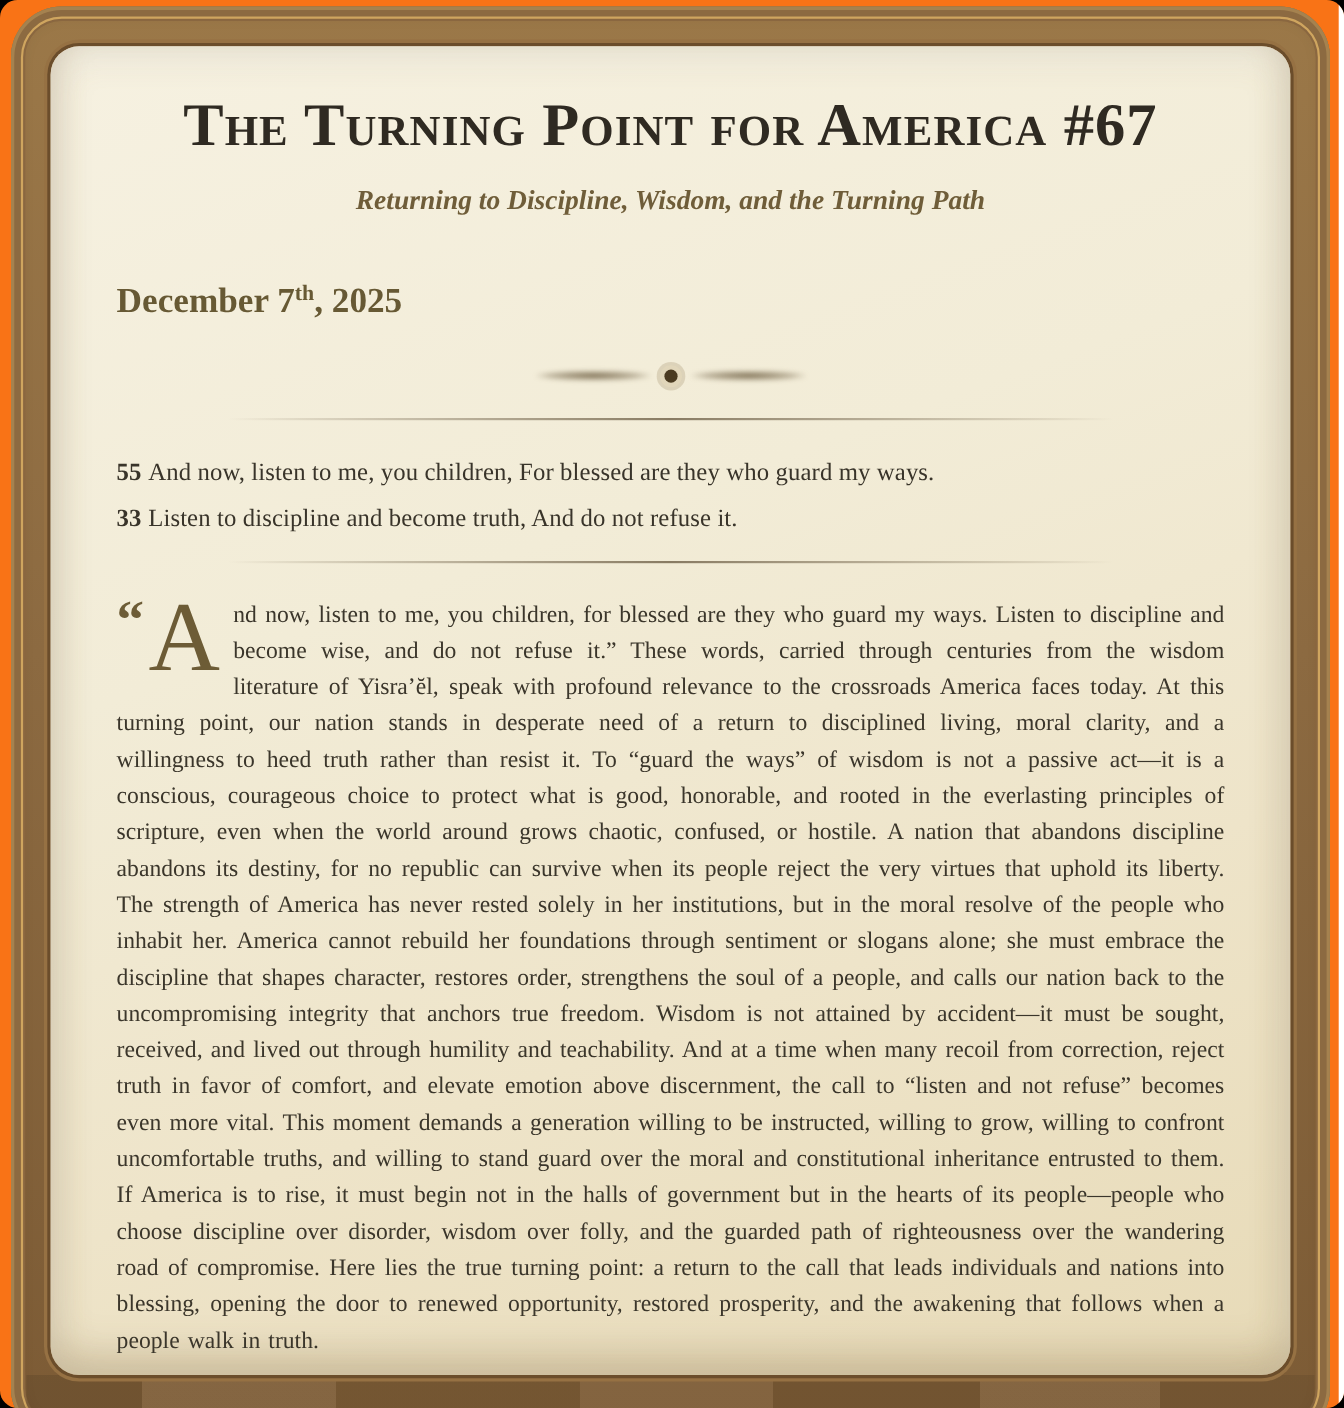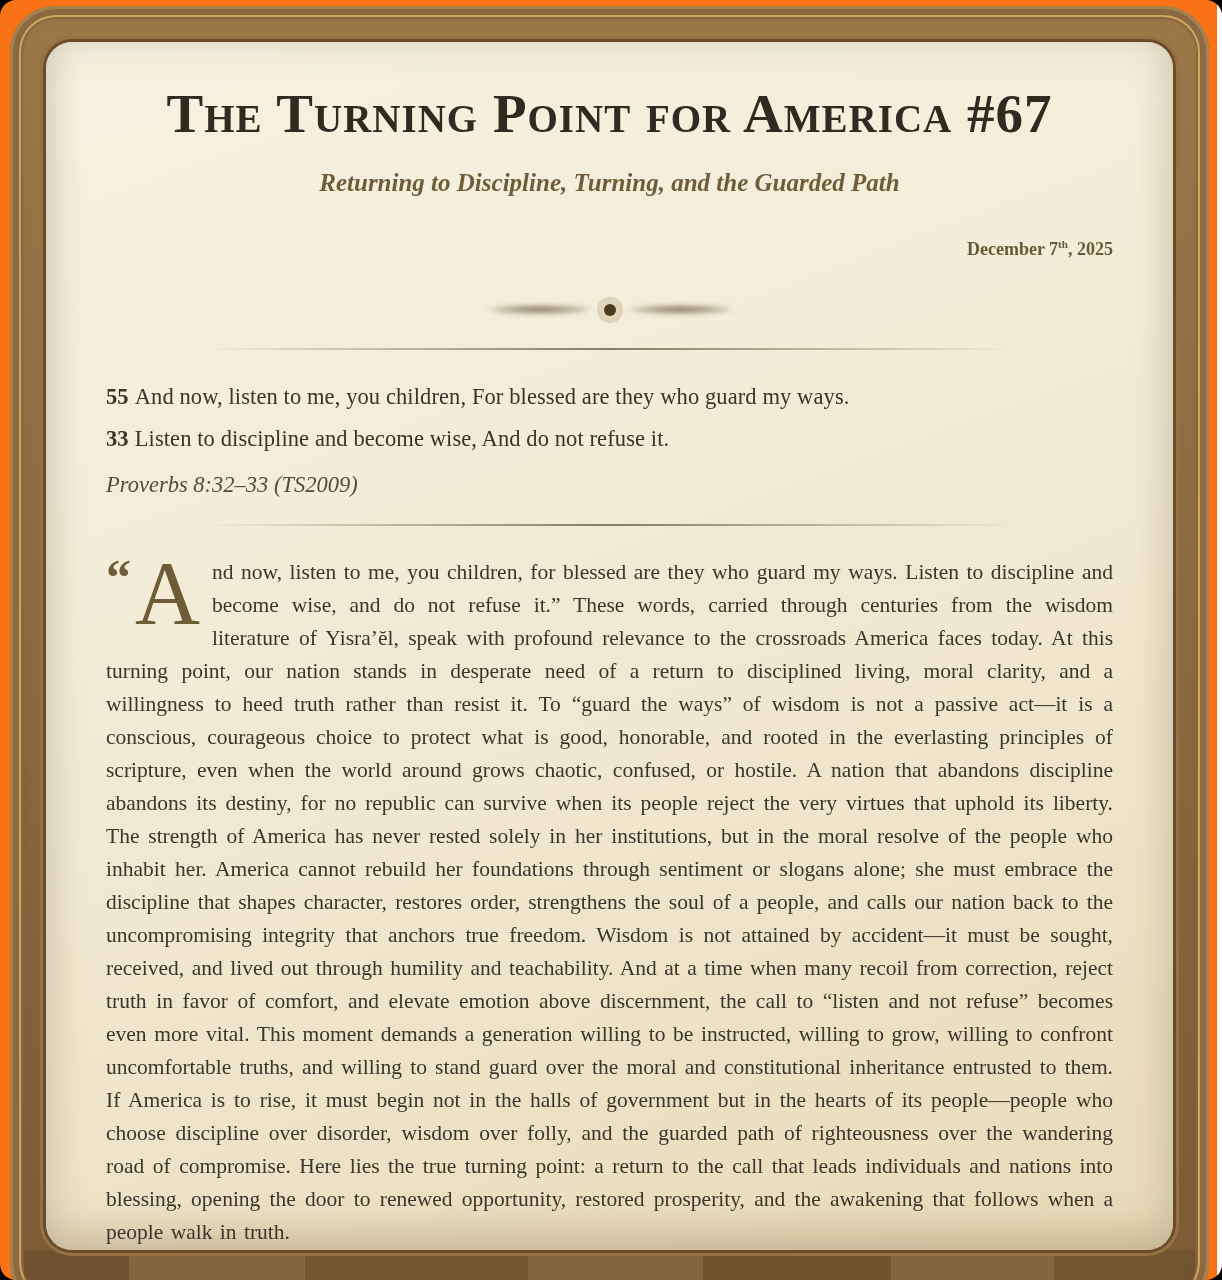--- a/index.html
+++ b/index.html
@@ -69,24 +69,24 @@
   }
   .subtitle {
     margin-top: 24px;
     text-align: center;
     font-style: italic;
     font-weight: 600;
     font-size: 25px;
     color: #6f5d39;
   }
   .date-line {
-    margin-top: 42px;
-    text-align: right;
+    margin-top: 58px;
+    text-align: left;
     font-weight: 700;
-    font-size: 18px;
+    font-size: 32px;
     color: #675934;
   }
   .date-line sup { font-size: 0.62em; vertical-align: super; line-height: 0; }
 
   .ornament {
     margin-top: 40px;
     display: flex; align-items: center; justify-content: center; gap: 12px;
     height: 20px;
   }
   .smudge {
@@ -160,36 +160,35 @@
   <div class="right-strip"></div>
 
   <div class="frame">
     <div class="frame-planks-bottom"></div>
 
     <div class="paper">
       <div class="page-content">
 
         <h1 class="title">The Turning Point for America #67</h1>
 
-        <div class="subtitle">Returning to Discipline, Turning, and the Guarded Path</div>
+        <div class="subtitle">Returning to Discipline, Wisdom, and the Turning Path</div>
 
         <div class="date-line"><span>December 7</span><sup>th</sup><span>, 2025</span></div>
 
         <div class="ornament">
           <div class="smudge"></div>
           <div class="orn-dot"></div>
           <div class="smudge"></div>
         </div>
 
         <div class="rule rule-1"></div>
 
         <div class="verse-block">
           <div class="verse-line"><span class="verse-num">55</span><span>And now, listen to me, you children, For blessed are they who guard my ways.</span></div>
-          <div class="verse-line"><span class="verse-num">33</span><span>Listen to discipline and become wise, And do not refuse it.</span></div>
-          <div class="citation">Proverbs 8:32–33 (TS2009)</div>
+          <div class="verse-line"><span class="verse-num">33</span><span>Listen to discipline and become truth, And do not refuse it.</span></div>
         </div>
 
         <div class="rule rule-2"></div>
 
         <p class="article"><span class="dropcap">
               <span class="dc-quote">“</span>
               <span class="dc-letter">A</span>
             </span><span>nd now, listen to me, you children, for blessed are they who guard my ways. Listen to discipline and become wise, and do not refuse it.” These words, carried through centuries from the wisdom literature of Yisra’ĕl, speak with profound relevance to the crossroads America faces today. At this turning point, our nation stands in desperate need of a return to disciplined living, moral clarity, and a willingness to heed truth rather than resist it. To “guard the ways” of wisdom is not a passive act—it is a conscious, courageous choice to protect what is good, honorable, and rooted in the everlasting principles of scripture, even when the world around grows chaotic, confused, or hostile. A nation that abandons discipline abandons its destiny, for no republic can survive when its people reject the very virtues that uphold its liberty. The strength of America has never rested solely in her institutions, but in the moral resolve of the people who inhabit her. America cannot rebuild her foundations through sentiment or slogans alone; she must embrace the discipline that shapes character, restores order, strengthens the soul of a people, and calls our nation back to the uncompromising integrity that anchors true freedom. Wisdom is not attained by accident—it must be sought, received, and lived out through humility and teachability. And at a time when many recoil from correction, reject truth in favor of comfort, and elevate emotion above discernment, the call to “listen and not refuse” becomes even more vital. This moment demands a generation willing to be instructed, willing to grow, willing to confront uncomfortable truths, and willing to stand guard over the moral and constitutional inheritance entrusted to them. If America is to rise, it must begin not in the halls of government but in the hearts of its people—people who choose discipline over disorder, wisdom over folly, and the guarded path of righteousness over the wandering road of compromise. Here lies the true turning point: a return to the call that leads individuals and nations into blessing, opening the door to renewed opportunity, restored prosperity, and the awakening that follows when a people walk in truth.</span></p>
 
       </div>

